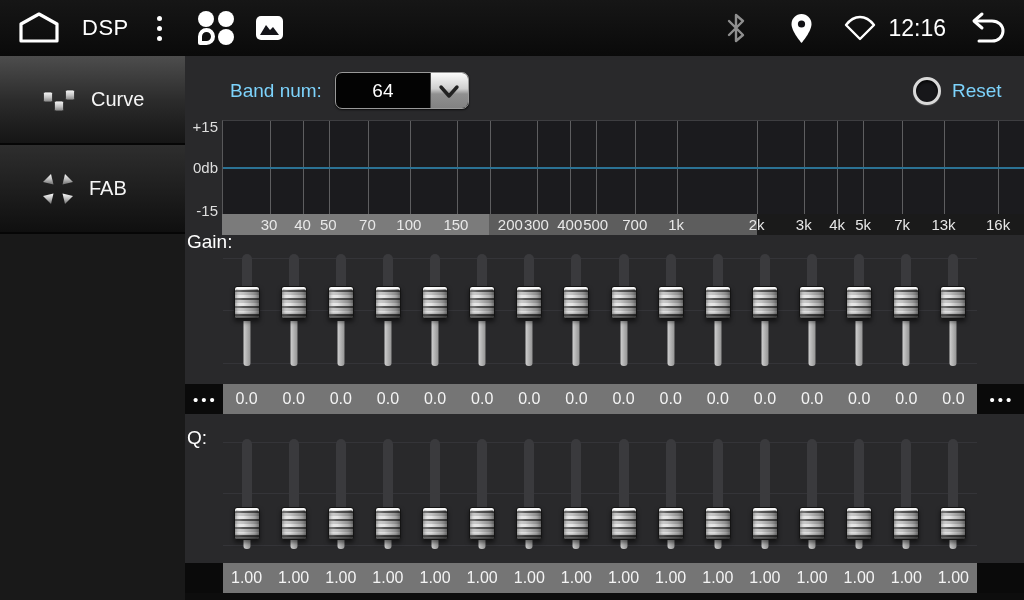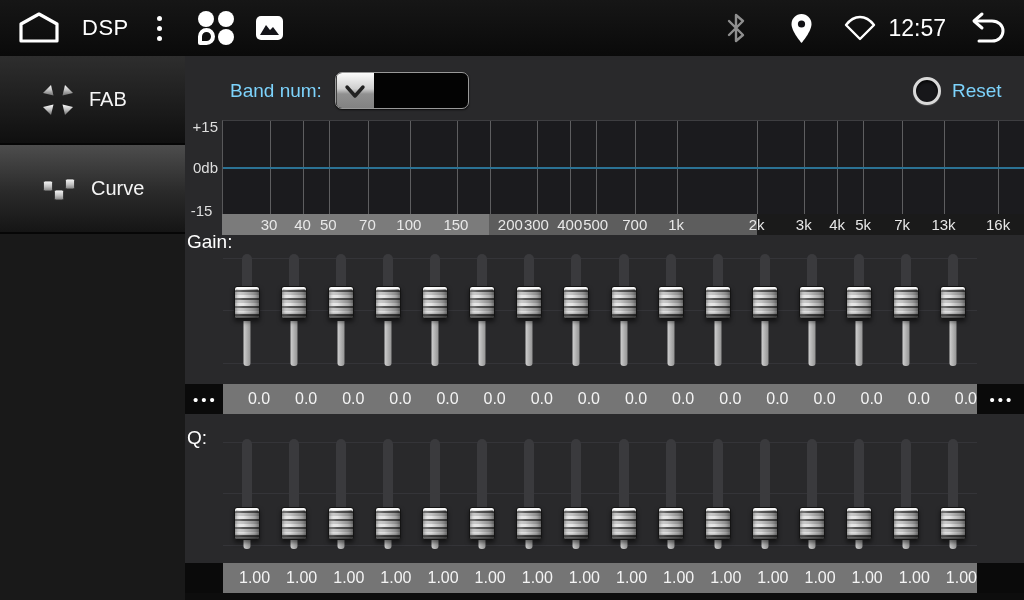--- a/index.html
+++ b/index.html
@@ -46,21 +46,21 @@
     overflow:hidden;box-shadow:0 1px 2px rgba(0,0,0,.7);}
   .dd-val{flex:1;display:flex;align-items:center;justify-content:center;color:#fff;font-size:19px;padding:0 4px;}
   .dd-chev{width:37px;border-left:1px solid #444;display:flex;align-items:center;justify-content:center;
     background:linear-gradient(180deg,#fbfbfb,#cfcfcf 45%,#909090 60%,#828282);}
   #reset-group{position:absolute;left:728px;top:17px;height:35px;display:flex;align-items:center;gap:11px;}
   .radio{width:22px;height:22px;border-radius:50%;border:3px solid #d9d9d9;background:#17171a;
     box-shadow:inset 0 2px 3px rgba(0,0,0,.8),0 1px 1px rgba(255,255,255,.15);}
 
   
   .ylab{position:absolute;left:0;width:33px;height:18px;text-align:right;color:#dedede;font-size:15px;}
-  #ylab-top{top:62px;} #ylab-mid{top:103px;} #ylab-bot{top:146px;text-align:center;}
+  #ylab-top{top:62px;} #ylab-mid{top:103px;} #ylab-bot{top:146px;}
   .plot{position:absolute;left:37px;top:64px;width:801px;height:94px;background:#1b1b1e;
     border-left:1px solid #58585a;border-top:1px solid #3e3e41;}
   .vline{position:absolute;top:0;bottom:0;width:1px;background:#5e5e60;}
   .resp-line{position:absolute;left:0;right:0;top:46px;height:2px;}
   .freq-strip{position:absolute;left:37px;top:158px;width:802px;height:21px;overflow:hidden;}
   .seg{position:absolute;top:0;bottom:0;}
   .ftick{position:absolute;top:0;height:21px;line-height:21px;transform:translateX(-50%);
     font-size:15px;color:#e8e8e8;}
 
   
@@ -86,21 +86,21 @@
   .q .trk-dark{top:4px;height:70px;}
   .q .thumb{top:72px;}
   .q .trk-light{top:105px;height:9px;}
 
   .value-row{position:absolute;left:0;width:839px;height:30px;display:flex;}
   #gain-value-row{top:328px;} #q-value-row{top:507px;}
   .more{width:38px;background:#0a0a0a;color:#fff;display:flex;align-items:center;justify-content:center;
     font-size:15px;letter-spacing:3px;padding-left:3px;box-sizing:border-box;}
   .more.right{width:47px;}
   .vals{flex:1;background:#757575;display:flex;}
-  .vcell{flex:1;text-align:right;line-height:30px;font-size:16px;color:#f4f4f4;}
+  .vcell{flex:1;text-align:center;line-height:30px;font-size:16px;color:#f4f4f4;}
   .bottom-bar{position:absolute;left:0;top:537px;width:839px;height:7px;background:#0d0d0d;}
 </style>
 </head>
 <body>
 
 <div class="screen">
 
   <header class="statusbar">
     <span class="icon-btn">
       <svg width="46" height="36" viewBox="0 0 46 36">
@@ -134,51 +134,31 @@
         <svg width="25" height="31" viewBox="0 0 25 31">
           <path d="M12.5 1 C7 1 2.5 5.5 2.5 11 c0 7.6 10 19 10 19 s10 -11.4 10 -19 C22.5 5.5 18 1 12.5 1 Z" fill="#fff"></path>
           <circle cx="12.5" cy="11" r="3.6" fill="#101014"></circle>
           </svg>
       </span>
       <span class="icon-btn" style="margin-left:28px">
         <svg width="36" height="27" viewBox="0 0 36 27">
             <path d="M4 10 C9 3.5 14.5 2 18 2 c3.5 0 9 1.5 14 8 L18 24 Z" fill="none" stroke="#fff" stroke-width="2.4" stroke-linejoin="round"></path>
           </svg>
       </span>
-      <span class="sb-time">12:57</span>
+      <span class="sb-time">12:16</span>
       <span class="icon-btn" style="margin-left:16px">
         <svg width="46" height="34" viewBox="0 0 46 34">
           <path d="M13 10 H30 C36.5 10 41 14.5 41 20 C41 25.5 36.5 30 30 30 H17" fill="none" stroke="#fff" stroke-width="3" stroke-linecap="round"></path>
           <path d="M20 3 L12 10 L20 17" fill="none" stroke="#fff" stroke-width="3" stroke-linecap="round" stroke-linejoin="round"></path>
           </svg>
       </span>
     </span>
   </header>
 
   <aside class="sidebar">
-    <div class="side-item">
-      <span class="icon-btn">
-        <svg width="36" height="36" viewBox="0 0 36 36">
-          <defs>
-              <linearGradient id="sg3" x1="0" y1="0" x2="0" y2="1">
-            <stop offset="0" stop-color="#fbfbfb"></stop>
-                <stop offset=".5" stop-color="#bfbfbf"></stop>
-            <stop offset="1" stop-color="#6f6f6f"></stop>
-              </linearGradient>
-            </defs>
-          <g fill="url(#sg3)">
-            <polygon points="3,11 11,3 13.5,13.5"></polygon>
-            <polygon points="25,3 33,11 22.5,13.5"></polygon>
-            <polygon points="33,25 25,33 22.5,22.5"></polygon>
-            <polygon points="11,33 3,25 13.5,22.5"></polygon>
-          </g>
-          </svg>
-      </span>
-      <span class="side-label">FAB</span>
-    </div>
     <div class="side-item active">
       <span class="icon-btn">
         <svg width="38" height="38" viewBox="0 0 38 38">
           <defs>
               <linearGradient id="sg2" x1="0" y1="0" x2="0" y2="1">
             <stop offset="0" stop-color="#fafafa"></stop>
                 <stop offset=".55" stop-color="#c2c2c2"></stop>
             <stop offset="1" stop-color="#828282"></stop>
               </linearGradient>
             </defs>
@@ -189,27 +169,48 @@
           </g>
           <g fill="url(#sg2)" stroke="#2b2b2b" stroke-width=".8">
             <rect x="3.5" y="11" width="9" height="10" rx="1.5"></rect>
             <rect x="14.5" y="20" width="9" height="10" rx="1.5"></rect>
             <rect x="25.5" y="9" width="9" height="10" rx="1.5"></rect>
           </g>
           </svg>
       </span>
       <span class="side-label">Curve</span>
     </div>
+    <div class="side-item">
+      <span class="icon-btn">
+        <svg width="36" height="36" viewBox="0 0 36 36">
+          <defs>
+              <linearGradient id="sg3" x1="0" y1="0" x2="0" y2="1">
+            <stop offset="0" stop-color="#fbfbfb"></stop>
+                <stop offset=".5" stop-color="#bfbfbf"></stop>
+            <stop offset="1" stop-color="#6f6f6f"></stop>
+              </linearGradient>
+            </defs>
+          <g fill="url(#sg3)">
+            <polygon points="3,11 11,3 13.5,13.5"></polygon>
+            <polygon points="25,3 33,11 22.5,13.5"></polygon>
+            <polygon points="33,25 25,33 22.5,22.5"></polygon>
+            <polygon points="11,33 3,25 13.5,22.5"></polygon>
+          </g>
+          </svg>
+      </span>
+      <span class="side-label">FAB</span>
+    </div>
   </aside>
 
   <main class="content">
 
     <div class="field" id="band-field">
       <span class="ctrl-label">Band num:</span>
       <div class="dropdown" style="width:132px">
+        <span class="dd-val">64</span>
         <span class="dd-chev">
           <svg width="22" height="16" viewBox="0 0 22 16">
               <polyline points="3,4 11,13 19,4" fill="none" stroke="#222" stroke-width="3.4" stroke-linecap="round" stroke-linejoin="round"></polyline>
             </svg>
         </span>
       </div>
     </div>
 
 
     <div id="reset-group">

